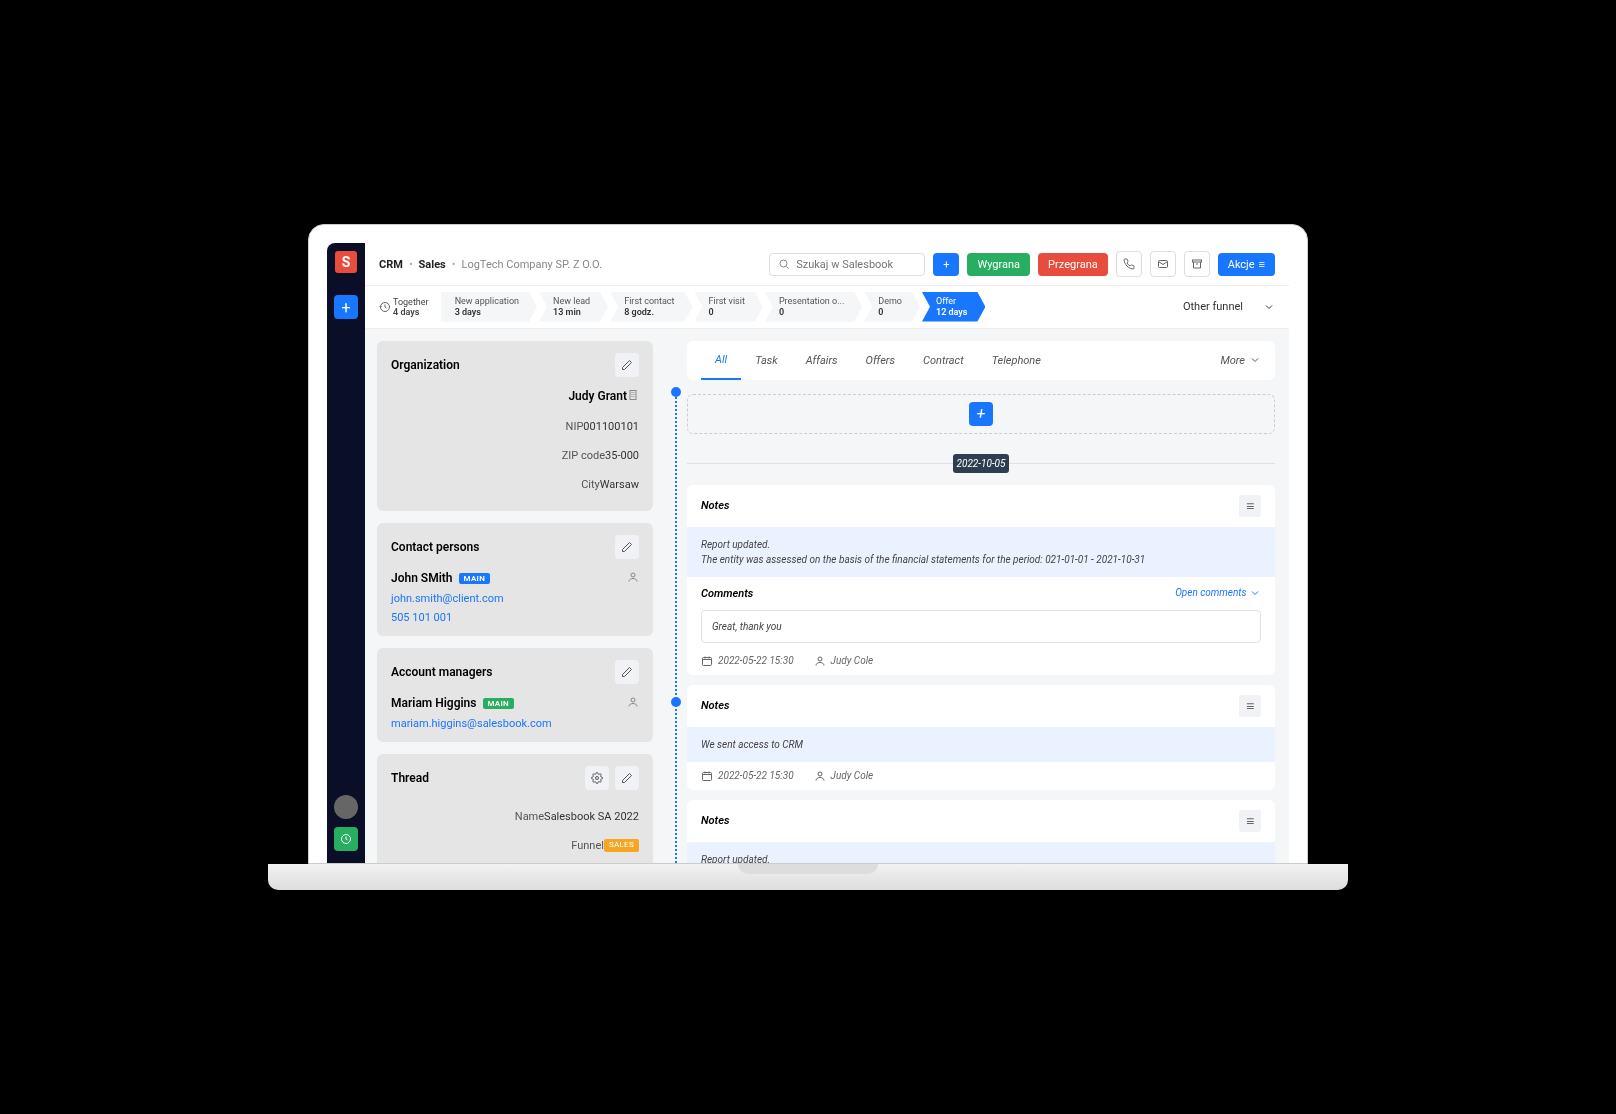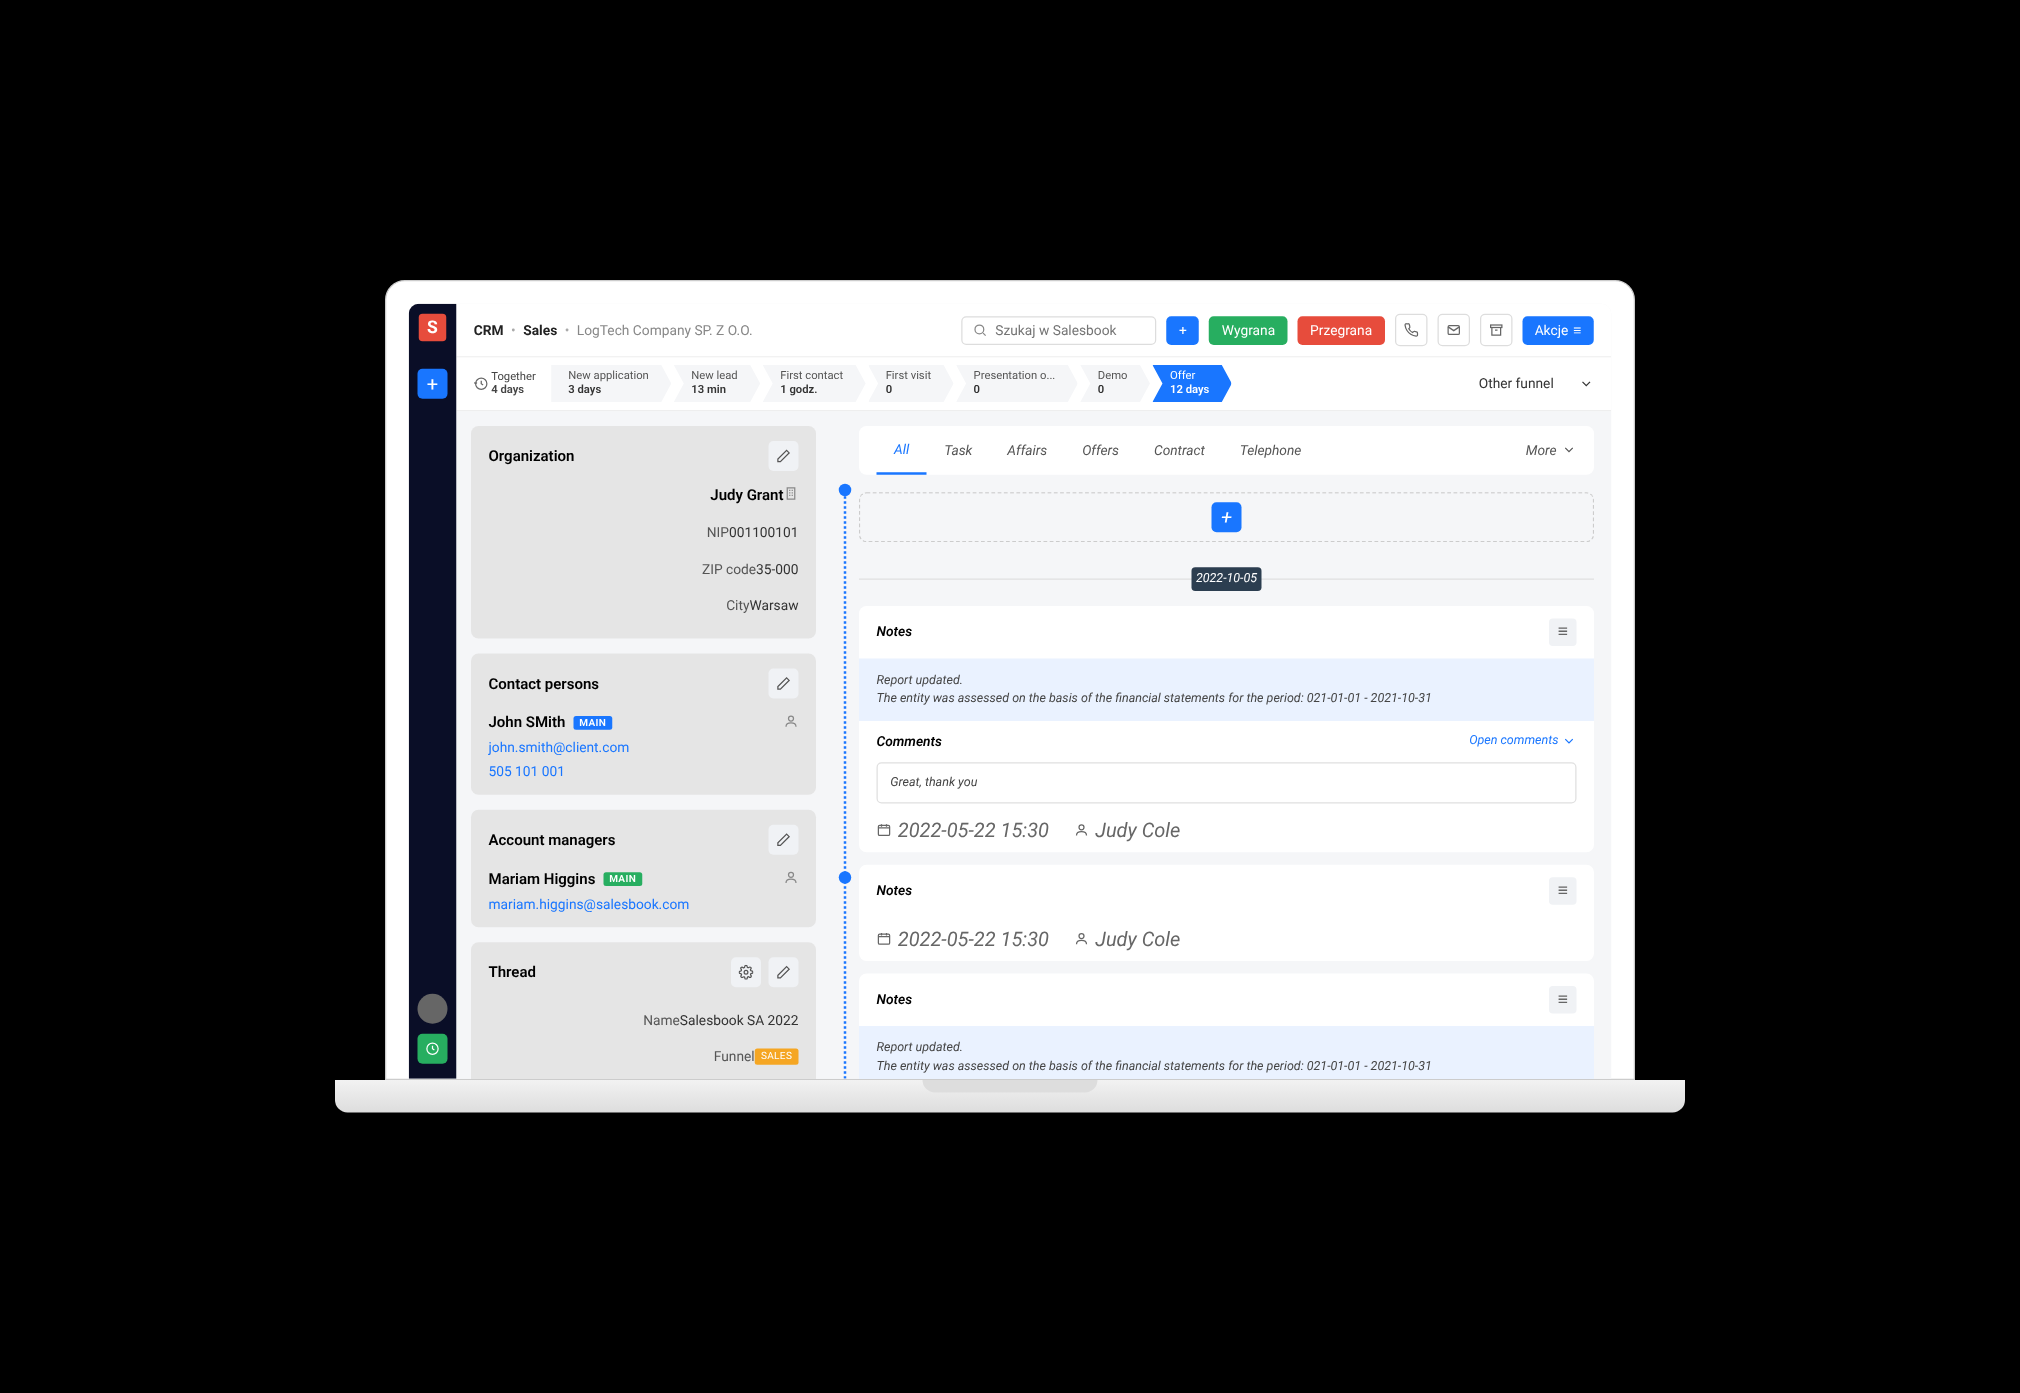--- a/index.html
+++ b/index.html
@@ -61,21 +61,21 @@
 .tabs-more { margin-left: auto; display: flex; align-items: center; gap: 4px; color: #555; }
 .add-activity { margin-top: 14px; border: 1px dashed #ccc; border-radius: 6px; height: 40px; display: flex; align-items: center; justify-content: center; }
 .add-activity-btn { width: 24px; height: 24px; background: #1976ff; border-radius: 4px; color: #fff; display: flex; align-items: center; justify-content: center; cursor: pointer; }
 .date-divider { display: flex; justify-content: center; margin: 20px 0 12px 0; position: relative; }
 .date-divider::before { content: ""; position: absolute; left: 0; right: 0; top: 50%; height: 1px; background: #e0e0e0; }
 .date-chip { background: #2c3e50; color: #fff; font-size: 10px; padding: 4px 4px; border-radius: 3px; position: relative; }
 .note-card { background: #fff; border-radius: 6px; margin-bottom: 10px; }
 .note-head { display: flex; justify-content: space-between; align-items: center; padding: 10px 14px; font-weight: 600; font-size: 11px; }
 .note-menu { width: 22px; height: 22px; background: #f0f2f5; border-radius: 3px; display: flex; align-items: center; justify-content: center; color: #666; font-size: 14px; cursor: pointer; }
 .note-body { background: #eaf2ff; padding: 10px 14px; font-size: 10px; line-height: 1.5; color: #444; }
-.note-meta { padding: 8px 14px; font-size: 16px; color: #666; display: flex; gap: 20px; align-items: flex-end; }
+.note-meta { padding: 8px 14px; font-size: 10px; color: #666; display: flex; gap: 20px; align-items: flex-end; }
 .note-meta span { display: flex; align-items: center; gap: 5px; }
 .comments-head { padding: 10px 14px 6px; display: flex; justify-content: space-between; font-size: 11px; font-weight: 600; }
 .comments-open { color: #1976ff; font-weight: 400; font-size: 10px; }
 .comment-box { margin: 4px 14px; border: 1px solid #e0e0e0; border-radius: 4px; padding: 10px; font-size: 10px; color: #444; }
 svg { width: 12px; height: 12px; }
 .head-actions { display: flex; gap: 6px; }
 </style>
 </head>
 <body>
 
@@ -154,21 +154,21 @@
           <div class="funnel-stage first">
               <span class="fs-name">New application</span>
               <span class="fs-val">3 days</span>
             </div>
           <div class="funnel-stage">
               <span class="fs-name">New lead</span>
               <span class="fs-val">13 min</span>
             </div>
           <div class="funnel-stage">
               <span class="fs-name">First contact</span>
-              <span class="fs-val">1 godz.</span>
+              <span class="fs-val">8 godz.</span>
             </div>
           <div class="funnel-stage">
               <span class="fs-name">First visit</span>
               <span class="fs-val">0</span>
             </div>
           <div class="funnel-stage">
               <span class="fs-name">Presentation o...</span>
               <span class="fs-val">0</span>
             </div>
           <div class="funnel-stage">
@@ -359,20 +359,21 @@
                       <span>Judy Cole</span>
                     </span>
                 </div>
               </div>
 
               <div class="note-card">
                 <div class="note-head">
                   <span>Notes</span>
                   <div class="note-menu">≡</div>
                 </div>
+                <div class="note-body">We sent access to CRM</div>
                 <div class="note-meta">
                   <span>
                       <svg viewBox="0 0 24 24" fill="none" stroke="currentColor" stroke-width="2">
                         <rect x="3" y="5" width="18" height="16" rx="2"></rect>
                         <path d="M3 9h18M8 3v4M16 3v4"></path>
                       </svg>
                       <span>2022-05-22 15:30</span>
                     </span>
                   <span>
                       <svg viewBox="0 0 24 24" fill="none" stroke="currentColor" stroke-width="2">

